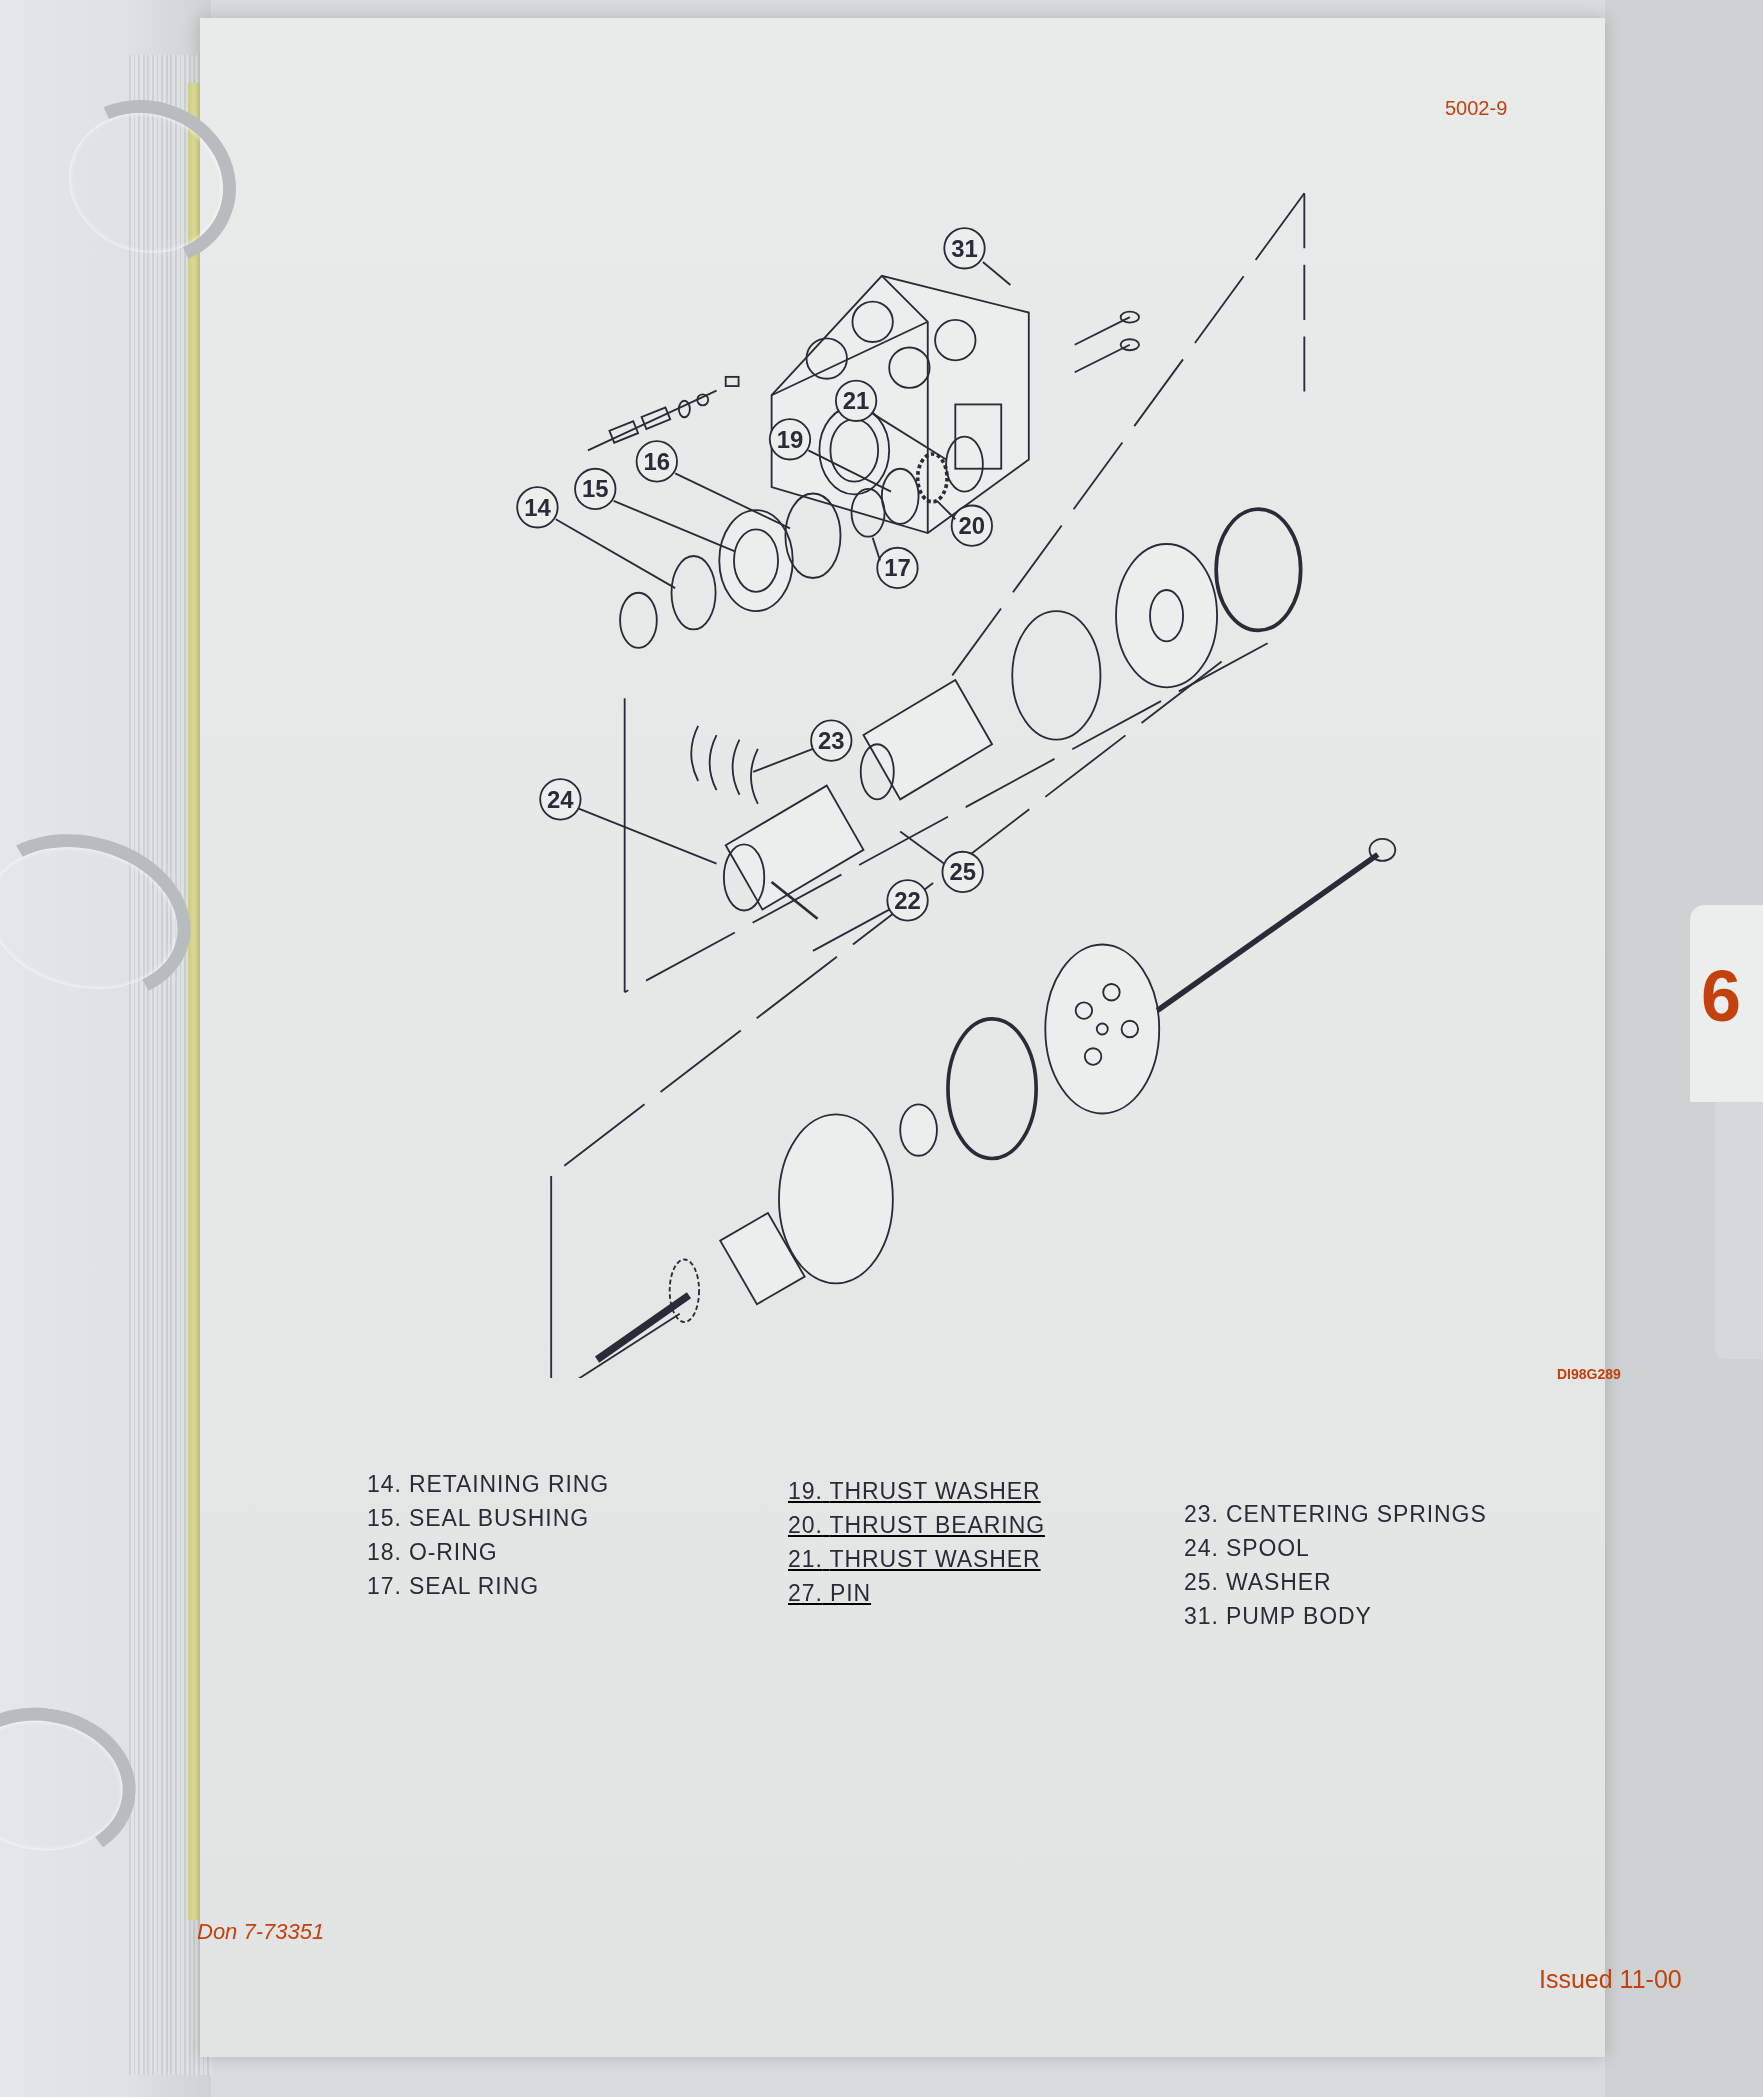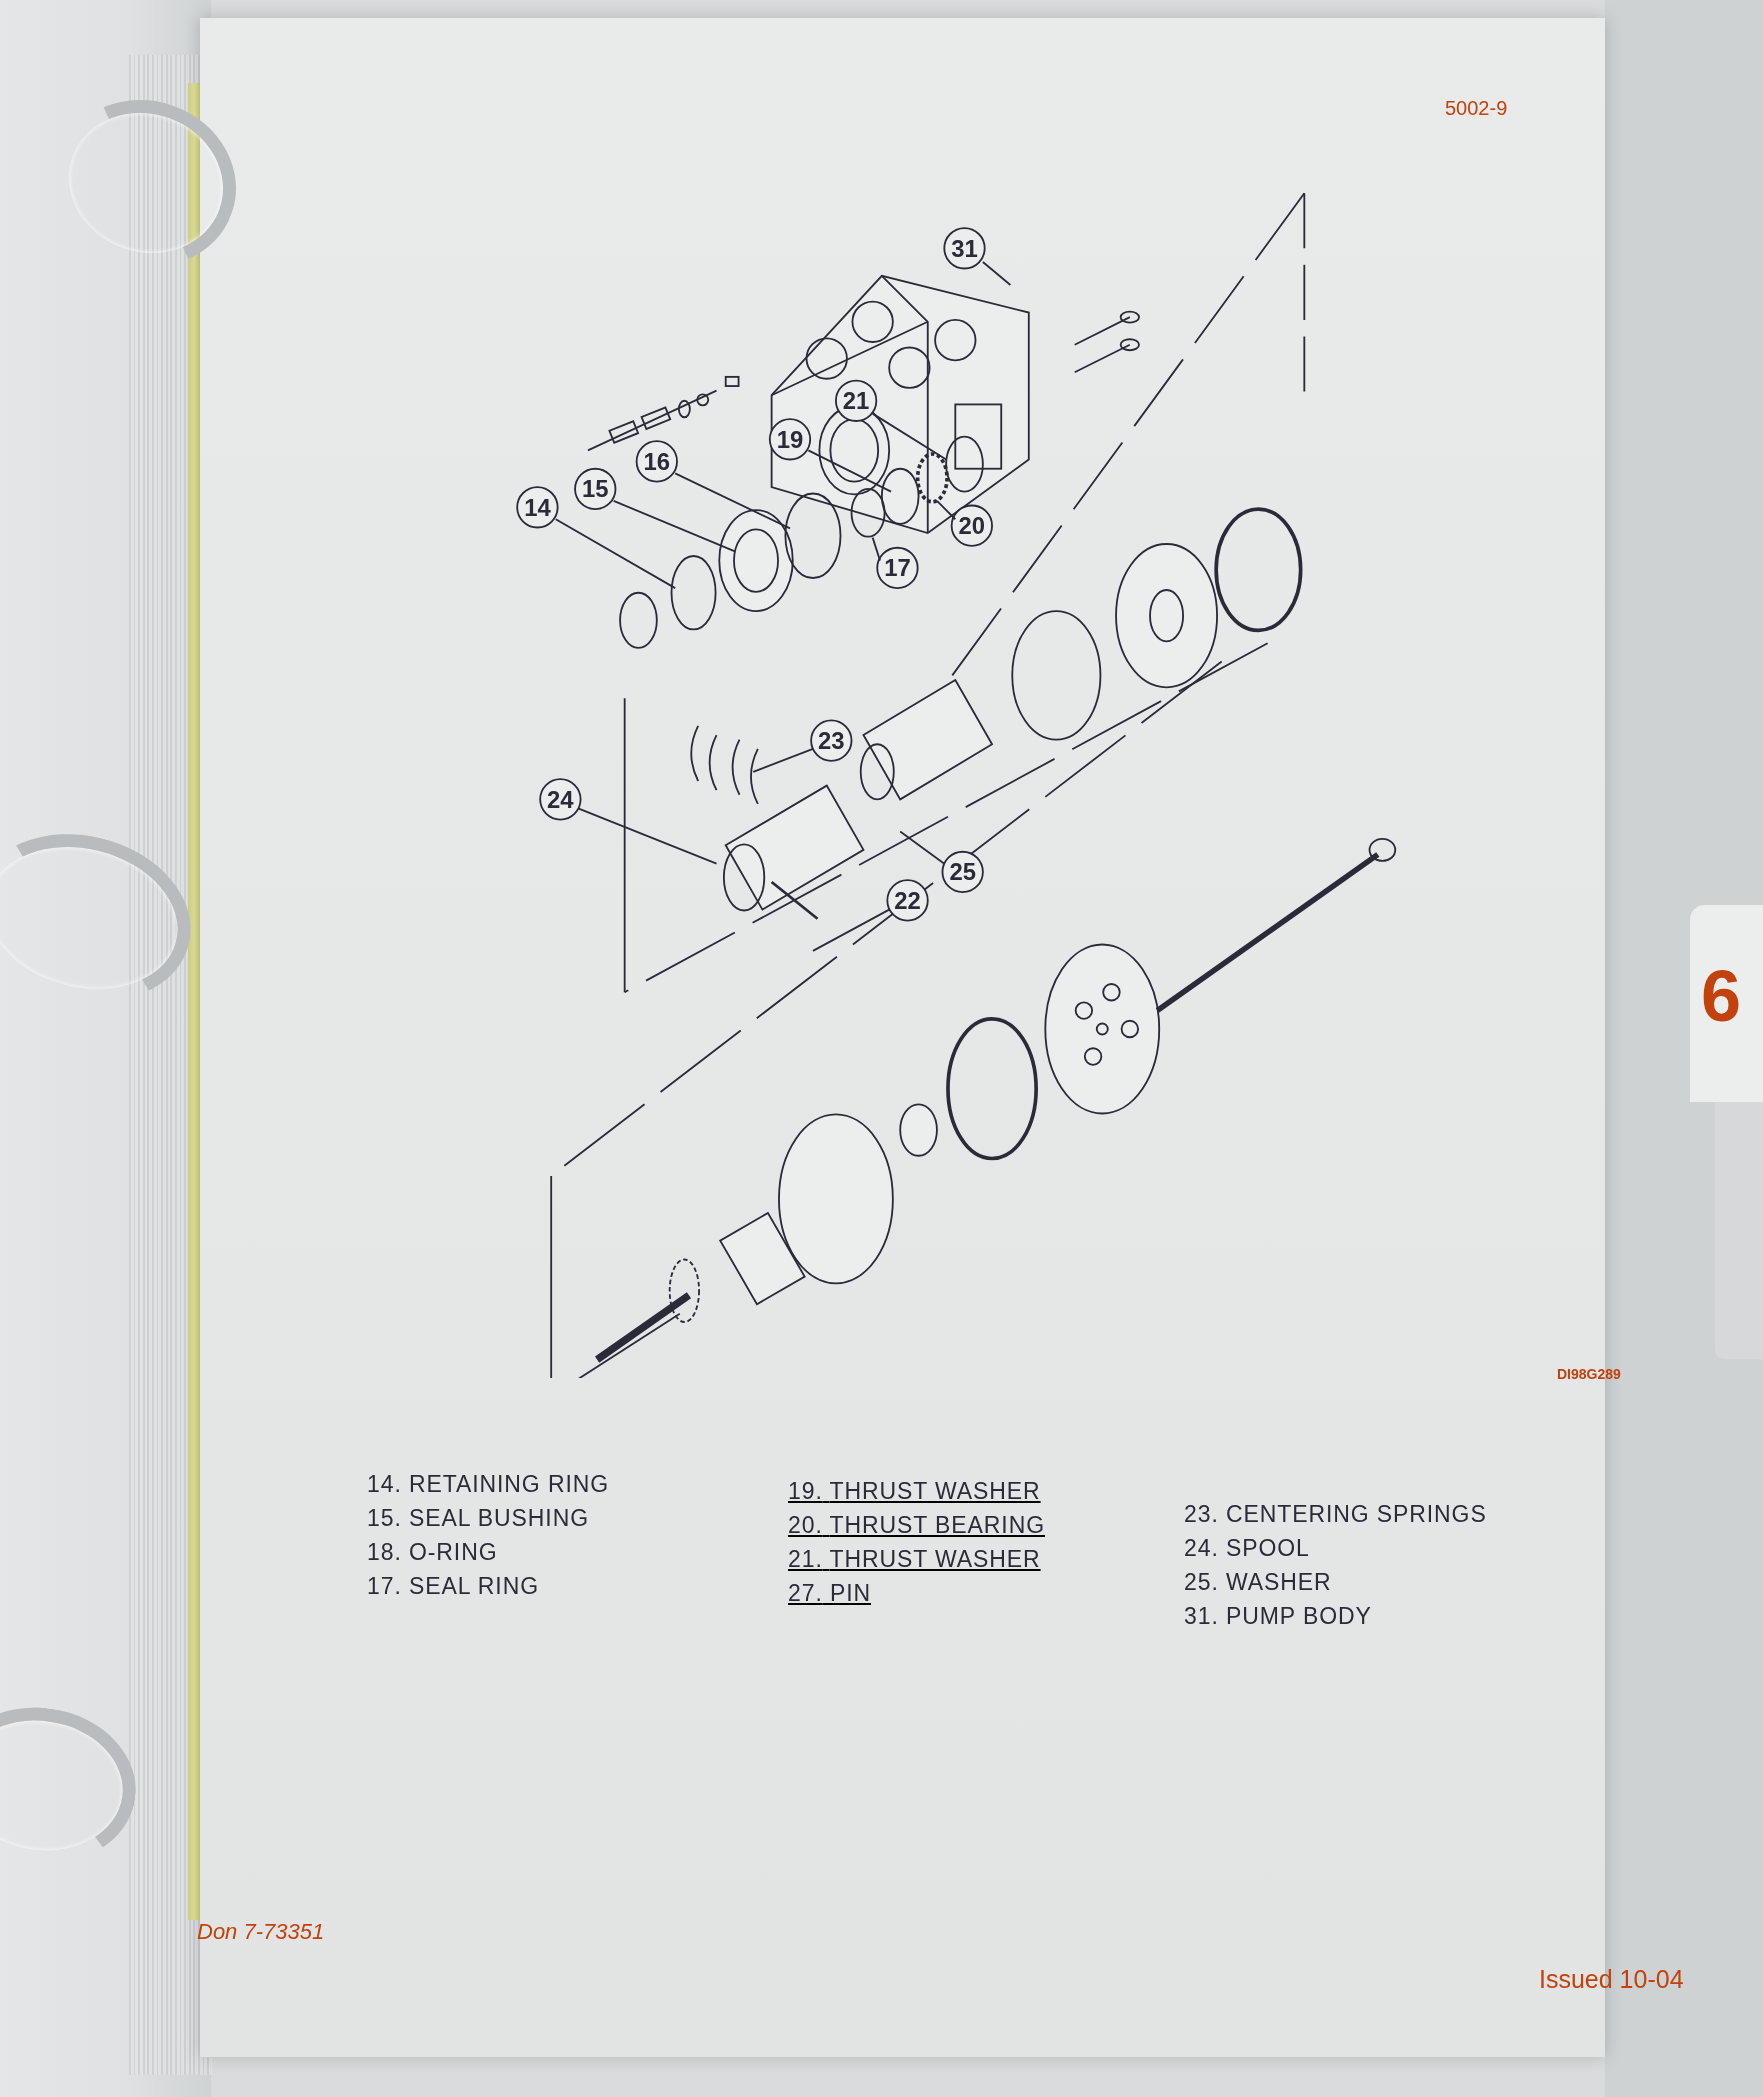--- a/index.html
+++ b/index.html
@@ -223,14 +223,14 @@
   <div class="legend-item"><span>27.</span> <span>PIN</span></div>
 </div>
 <div class="legend-col col-3">
   <div class="legend-item"><span>23.</span> <span>CENTERING SPRINGS</span></div>
   <div class="legend-item"><span>24.</span> <span>SPOOL</span></div>
   <div class="legend-item"><span>25.</span> <span>WASHER</span></div>
   <div class="legend-item"><span>31.</span> <span>PUMP BODY</span></div>
 </div>
 
 <div class="text doc-code">Don 7-73351</div>
-<div class="text issued">Issued 10-04</div>
+<div class="text issued">Issued 11-00</div>
 
 
 </body></html>

